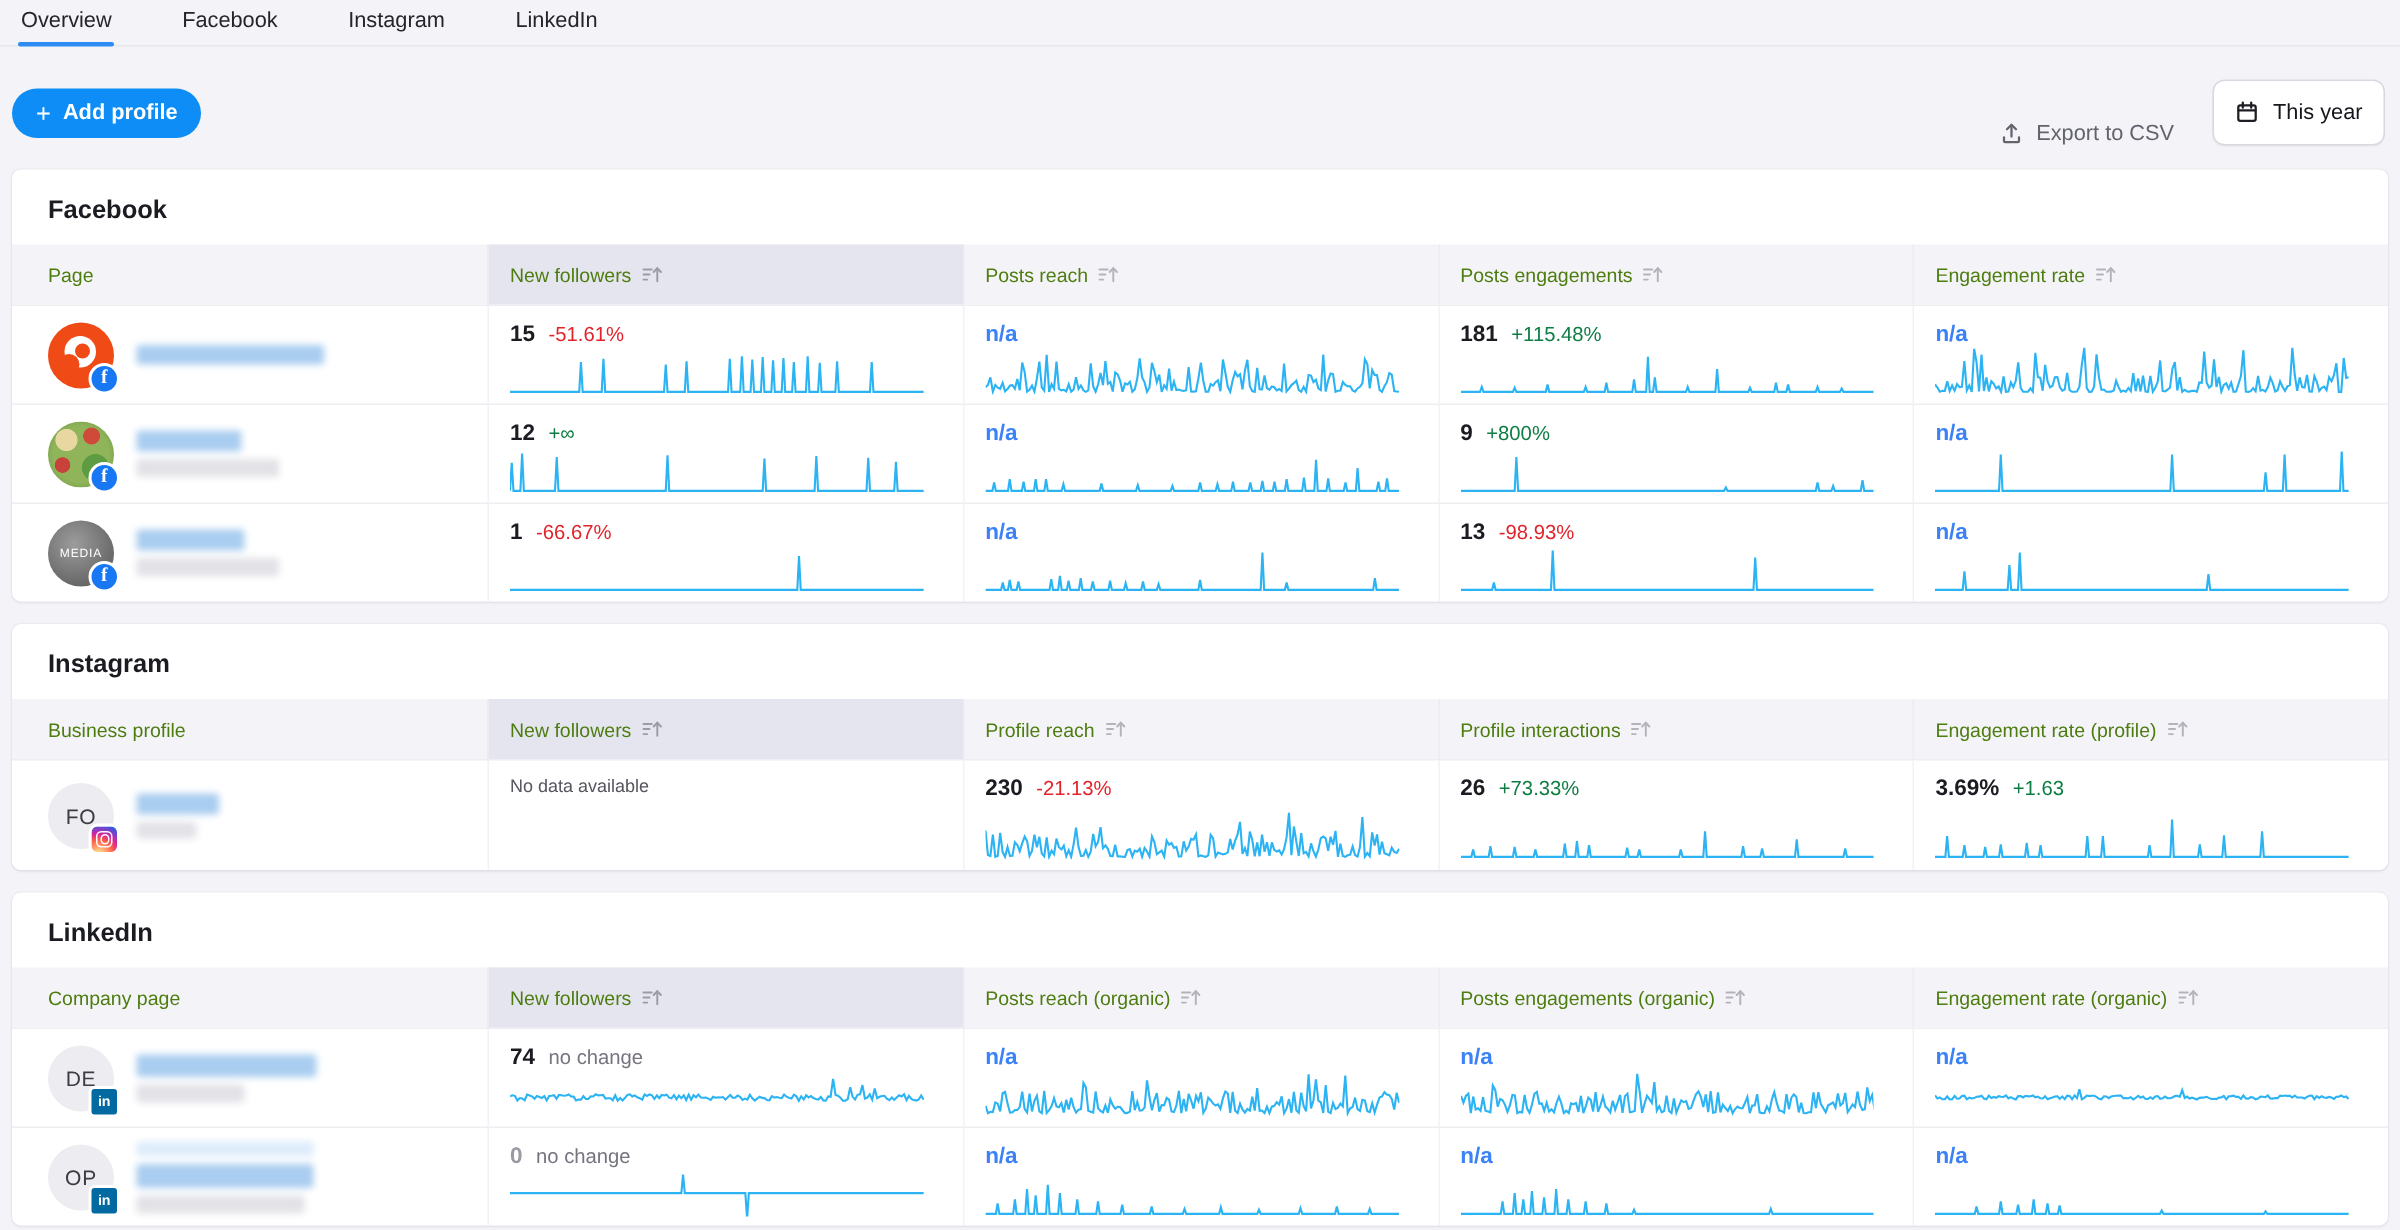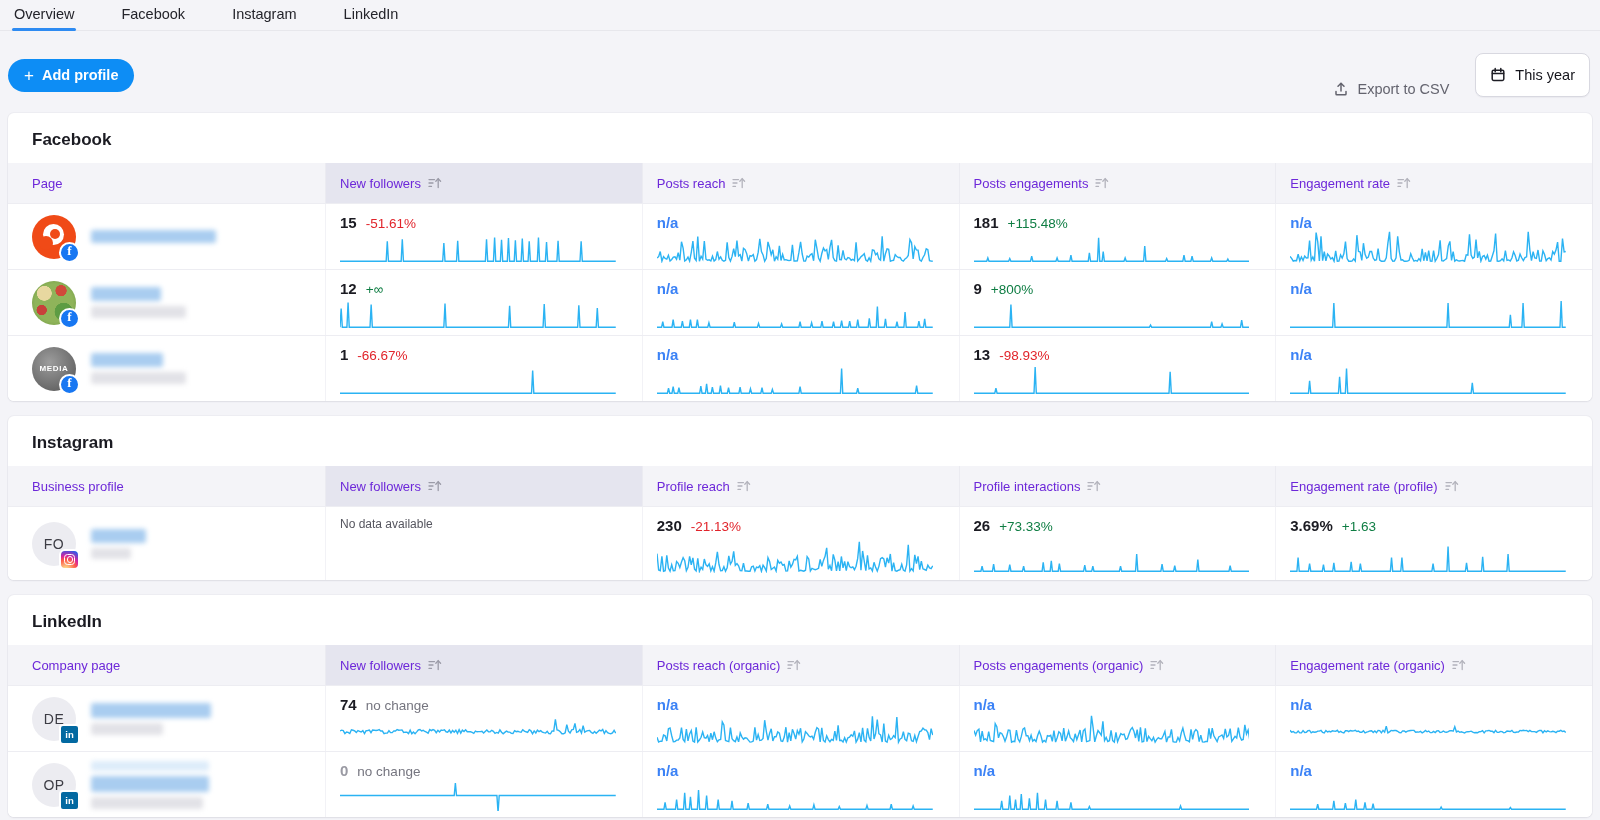--- a/index.html
+++ b/index.html
@@ -17,21 +17,21 @@
   .btn-primary { display:inline-flex; align-items:center; gap:8px; background:#0d8df5; color:#fff; border:none; height:33px; padding:0 16px; border-radius:17px; font-size:14.5px; font-weight:700; font-family:inherit; cursor:pointer; }
   .btn-primary .plus { font-size:17px; font-weight:400; line-height:1; }
   .toolbar-right { display:flex; align-items:flex-end; gap:26px; }
   .btn-ghost { display:inline-flex; align-items:center; gap:8px; background:transparent; border:none; color:#63636e; font-size:14.5px; font-family:inherit; cursor:pointer; }
   .btn-outline { display:inline-flex; align-items:center; gap:9px; background:#fff; border:1px solid #d8d8e0; border-radius:8px; height:44px; padding:0 14px; font-size:14.5px; color:#16161d; font-family:inherit; cursor:pointer; box-shadow:0 1px 1px rgba(20,20,40,.04); }
 
   
   .card { background:#fff; border-radius:6px; margin:0 8px 15px 8px; box-shadow:0 1px 2px rgba(30,30,60,.07), 0 0 0 1px rgba(30,30,60,.03); overflow:hidden; }
   .card-title { font-size:17px; font-weight:700; padding:17px 24px 13px 24px; }
 
-  .thead { display:flex; background:#f4f4f8; height:40px; align-items:center; font-size:13px; color:#6d28d9; }
+  .thead { display:flex; background:#f4f4f8; height:40px; align-items:center; font-size:13px; color:#4d7c0f; }
   .th { display:flex; align-items:center; gap:7px; height:100%; padding-right:20px; cursor:pointer; }
   .th.entity { width:317px; padding-left:24px; cursor:default; }
   .th.metric { flex:1; border-left:1px solid #ebebf1; padding-left:14px; }
   .th.sorted { background:#e5e5ef; }
   .sort-icon { flex:0 0 auto; opacity:.85; }
 
   .row { display:flex; height:66px; border-top:1px solid #ededf2; background:#fff; }
   .row.tall { height:74px; }
   .cell.entity { width:317px; display:flex; align-items:center; gap:15px; padding-left:24px; cursor:pointer; }
   .cell.metric { flex:1; display:flex; flex-direction:column; border-left:1px solid #f2f2f6; padding:10px 26px 7px 14px; }
@@ -53,21 +53,21 @@
   .av-semrush { background:#f04a17; }
   .av-semrush::before { content:""; position:absolute; width:21px; height:21px; border-radius:50%; background:#fff; left:11px; top:9px; }
   .av-semrush::after { content:""; position:absolute; width:10px; height:10px; border-radius:50%; background:#f04a17; left:18px; top:14px; box-shadow:-9px 9px 0 2px #f04a17; }
   .av-pizza { background:
       radial-gradient(circle at 28% 28%, #e8d8a0 0 16%, transparent 17%),
       radial-gradient(circle at 66% 22%, #d04a3a 0 12%, transparent 13%),
       radial-gradient(circle at 22% 66%, #c8413a 0 11%, transparent 12%),
       radial-gradient(circle at 72% 70%, #5d9c43 0 20%, transparent 21%),
       radial-gradient(circle at 50% 50%, #8fb45a 0 60%, #67903c 100%); }
   .av-media { background:radial-gradient(circle at 40% 35%, #9c9c9c, #5e5e5e 85%); }
-  .av-media .av-text { color:#fff; font-size:8px; font-weight:700; letter-spacing:.6px; }
+  .av-media .av-text { color:#fff; font-size:8px; font-weight:400; letter-spacing:.6px; }
   .badge { position:absolute; right:-4px; bottom:-4px; width:21px; height:21px; border:2px solid #fff; display:flex; align-items:center; justify-content:center; color:#fff; }
   .badge-facebook { border-radius:50%; background:#1877f2; font-size:13px; font-weight:700; font-family:"Liberation Serif",serif; padding-bottom:2px; }
   .badge-instagram { border-radius:6px; background:radial-gradient(circle at 28% 110%, #fdf497 0%, #fd5949 45%, #d6249f 62%, #285aeb 92%); }
   .badge-instagram .cam { width:11px; height:11px; border:1.4px solid #fff; border-radius:3.5px; position:relative; }
   .badge-instagram .cam::after { content:""; position:absolute; width:4.5px; height:4.5px; border:1.3px solid #fff; border-radius:50%; left:1.5px; top:1.5px; }
   .badge-linkedin { border-radius:4px; background:#0369a1; font-size:9.5px; font-weight:700; }
 
   .redact { display:flex; flex-direction:column; gap:5px; filter:blur(2.5px); }
   .bar { border-radius:2px; display:block; }
   .bar-b  { background:#a9cdf0; }

